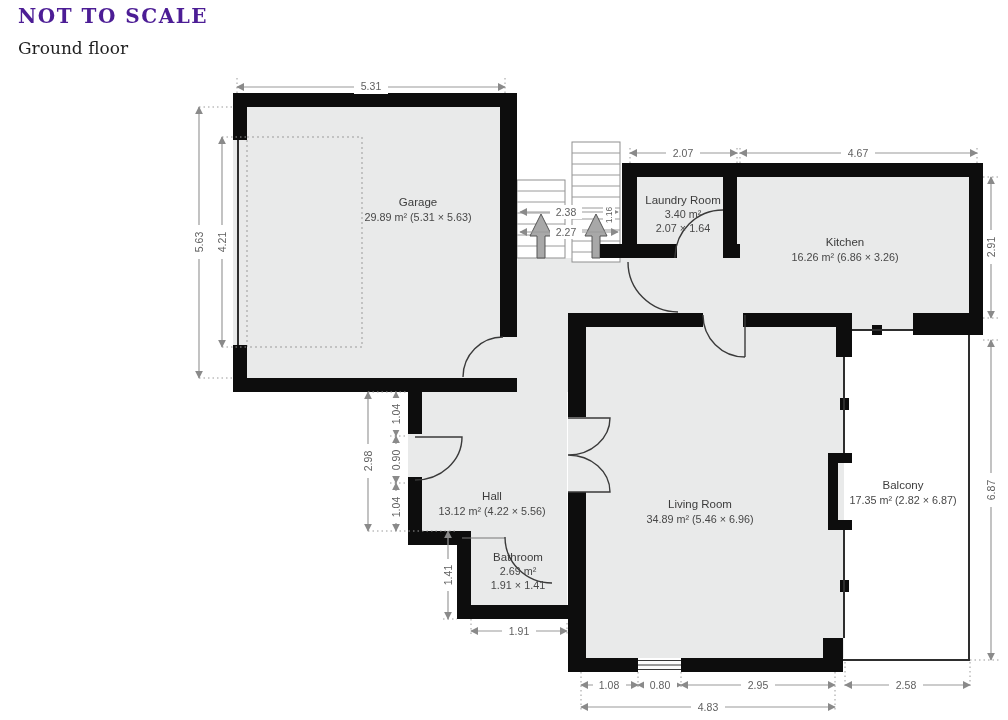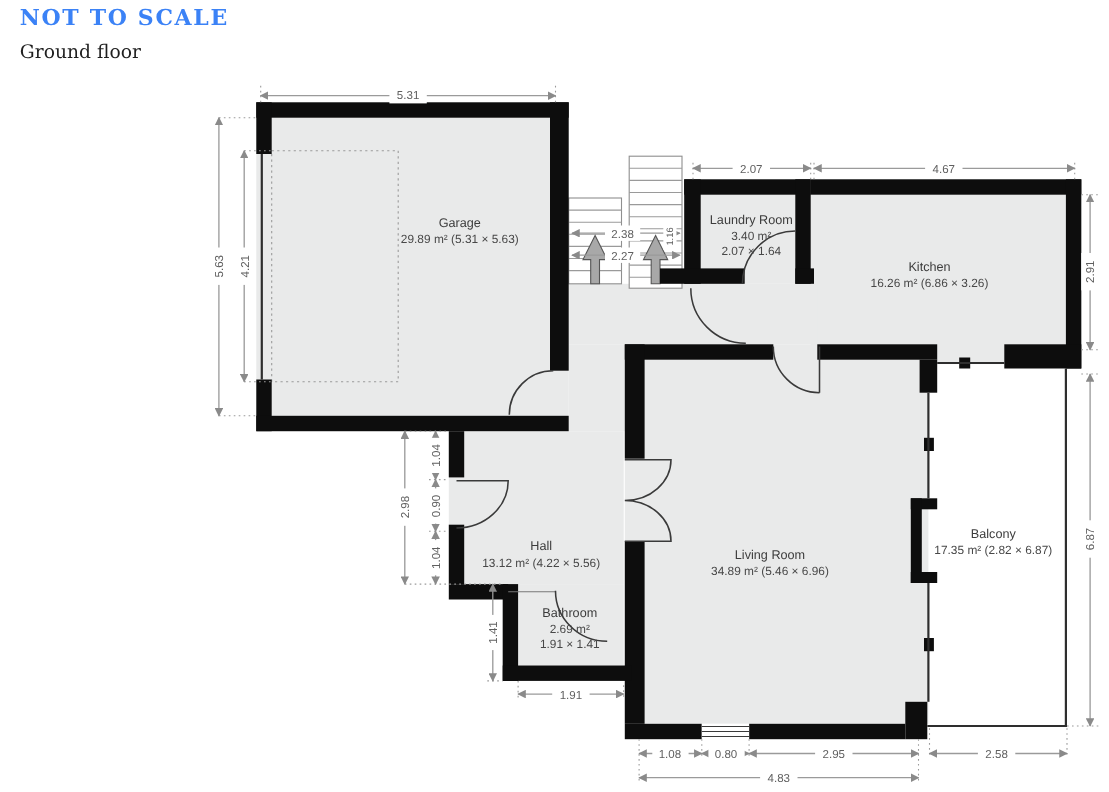--- a/index.html
+++ b/index.html
@@ -1,17 +1,17 @@
 <!DOCTYPE html>
 <html><head>
 <meta charset="utf-8">
 <style>
   html,body{margin:0;padding:0;background:#fff;}
   body{width:1008px;height:720px;position:relative;font-family:"Liberation Sans",sans-serif;overflow:hidden;}
-  .hdr-title{position:absolute;left:18px;top:4px;font-family:"DejaVu Serif",serif;font-weight:600;font-size:20px;letter-spacing:1.5px;color:#3b82f6;}
+  .hdr-title{position:absolute;left:18px;top:4px;font-family:"DejaVu Serif",serif;font-weight:600;font-size:20px;letter-spacing:1.5px;color:#4c1d95;}
   .hdr-sub{position:absolute;left:18px;top:38px;font-family:"DejaVu Serif",serif;font-weight:400;font-size:17px;color:#1f1f1f;text-align:center;}
   svg{position:absolute;left:0;top:0;}
   .floor{fill:#e9eaea;}
   .wall rect{fill:#0d0d0d;}
   .thin{stroke:#2e2e2e;stroke-width:2;fill:none;}
   .hair{stroke:#777;stroke-width:1;fill:none;}
   .arc{stroke:#3a3a3a;stroke-width:1.4;fill:none;}
   .tread{stroke:#9a9a9a;stroke-width:1;fill:none;}
   .flight{fill:#fff;stroke:#8f8f8f;stroke-width:1;}
   .stair-arrow{fill:#a8a8a8;stroke:#555;stroke-width:1;}

